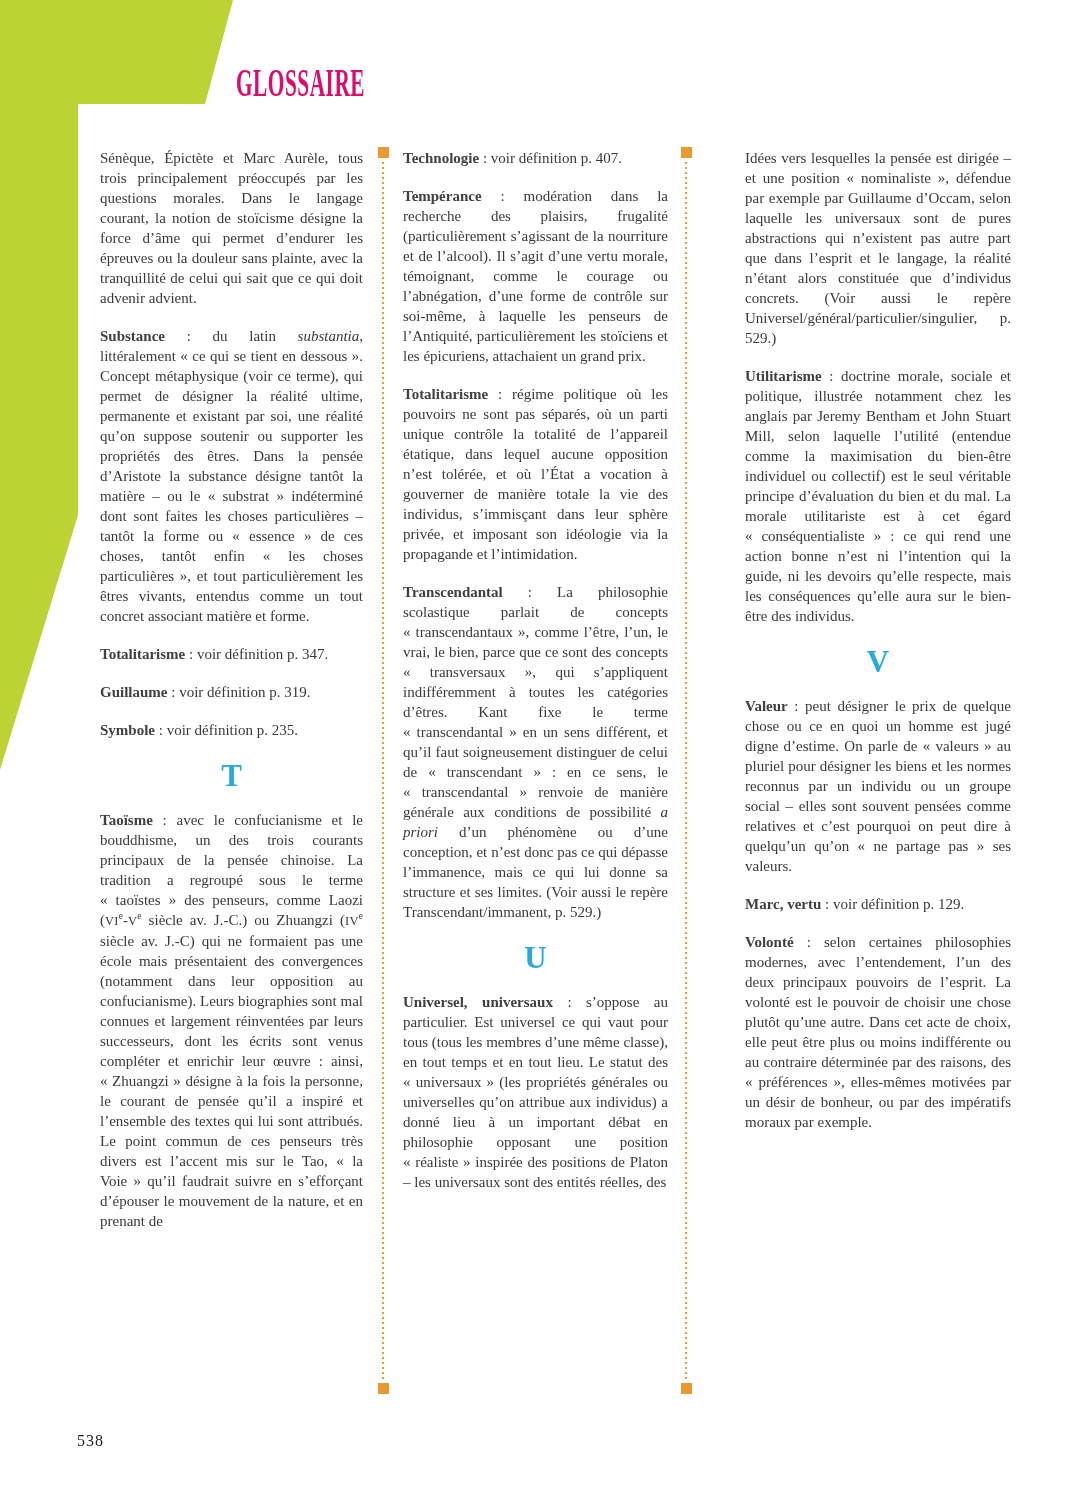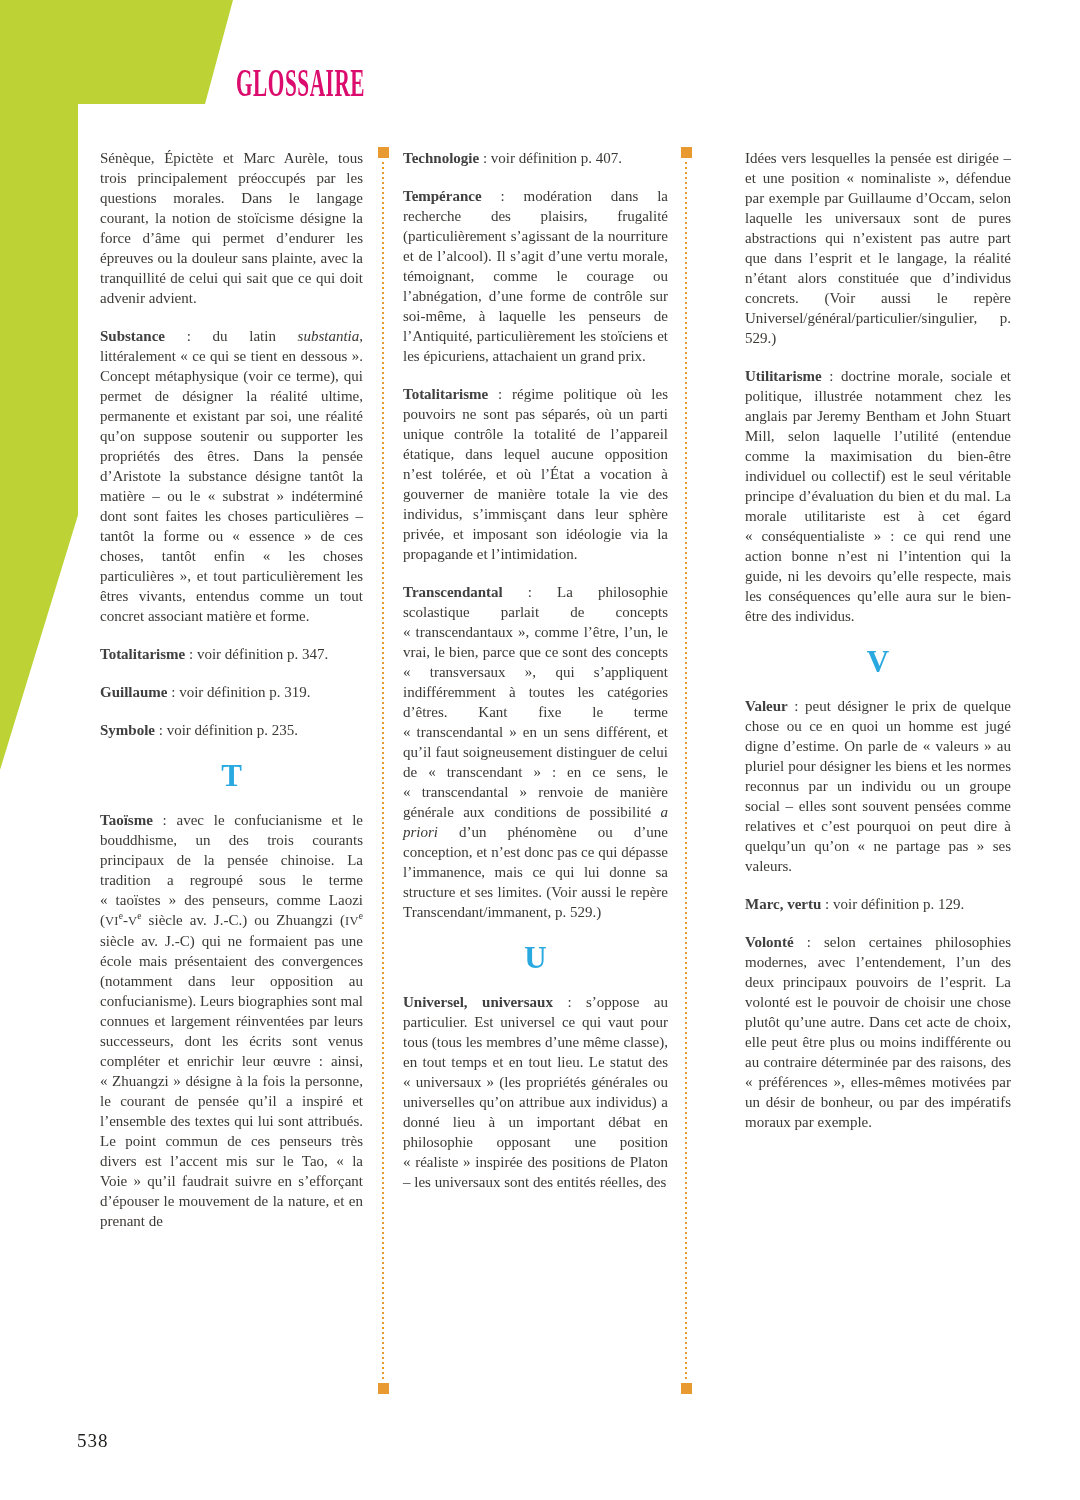--- a/index.html
+++ b/index.html
@@ -86,21 +86,21 @@
     left: 4px;
     top: 15px;
     bottom: 15px;
     width: 2px;
     background-image: repeating-linear-gradient(to bottom, #e8992f 0 2px, transparent 2px 5px);
   }
   .page-number {
     position: absolute;
     left: 77px;
     top: 1430px;
-    font-size: 19px;
+    font-size: 16px;
     line-height: 22px;
     letter-spacing: 1px;
     color: #1d1d1b;
   }
 </style>
 </head>
 <body>
 
 <div class="page">
 

